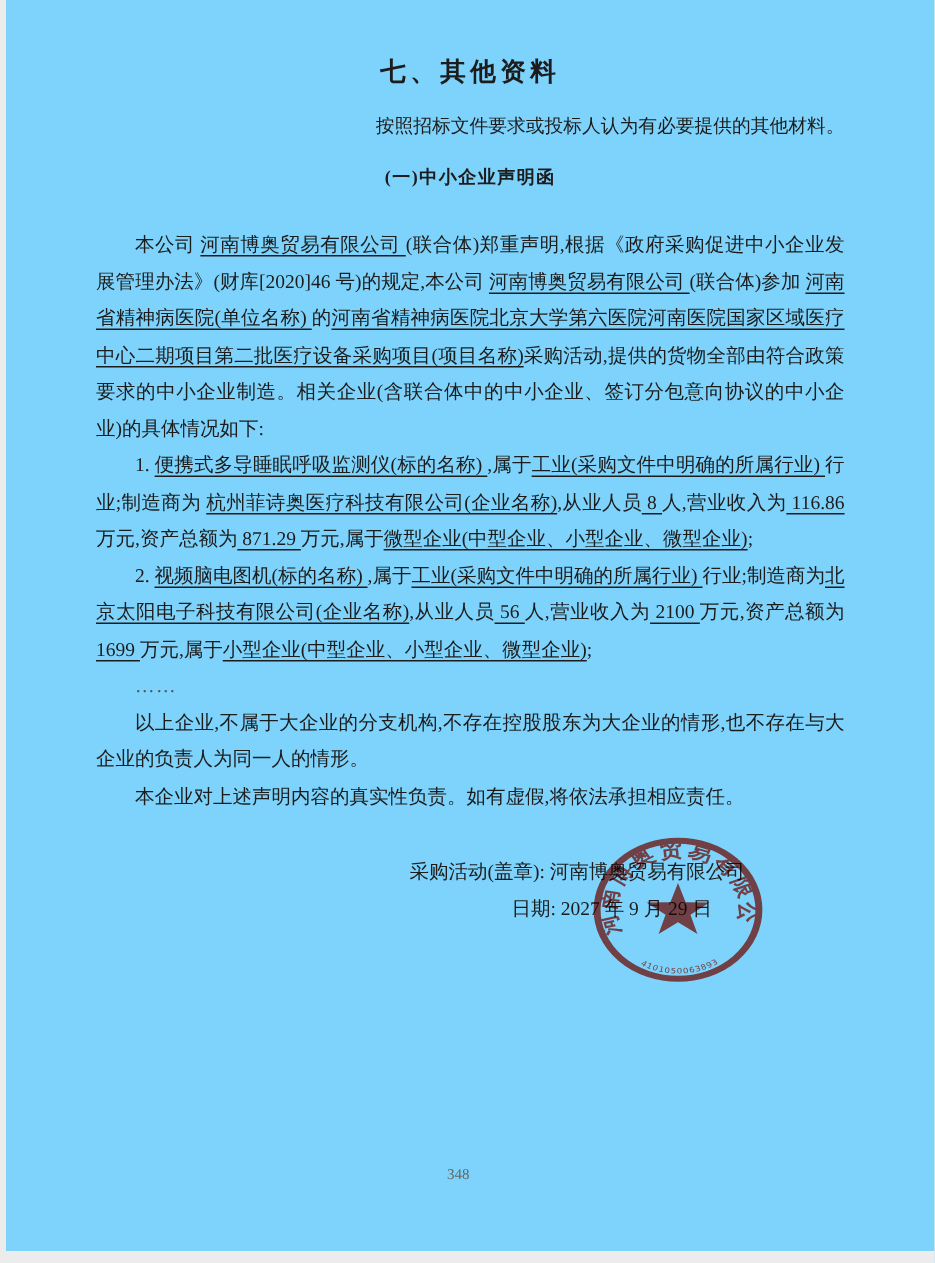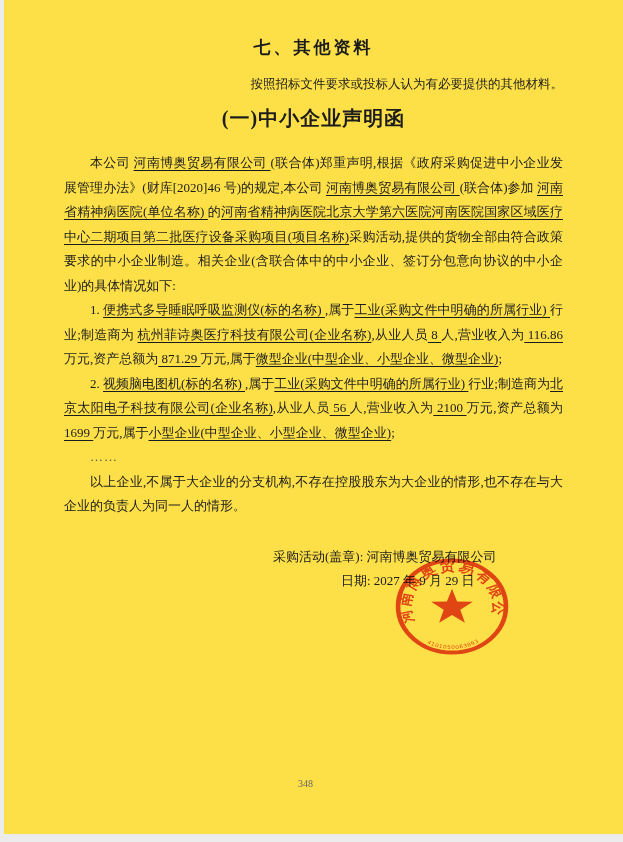--- a/index.html
+++ b/index.html
@@ -4,33 +4,33 @@
 <style>
   html,body{margin:0;padding:0;}
   body{
     width:623px;height:842px;position:relative;
     background:#ececec;
     font-family:"Liberation Serif","DejaVu Serif",serif;
     overflow:hidden;
   }
   .page{
     position:absolute;left:4px;top:0;width:619px;height:834px;
-    background:#fde047;box-sizing:border-box;
+    background:#7dd3fc;box-sizing:border-box;
     padding:36px 60px 0 60px;
     color:#1c1c1c;
   }
   .doc-title{
     text-align:center;font-size:17px;font-weight:bold;
     margin:0 0 13px 0;letter-spacing:3px;line-height:24px;
   }
   .doc-subtitle{
     text-align:right;font-size:12.5px;margin:0 0 10px 0;line-height:22px;
   }
   .section-title{
-    text-align:center;font-size:20px;font-weight:bold;
+    text-align:center;font-size:12px;font-weight:bold;
     margin:0 0 20px 0;letter-spacing:1px;line-height:26px;
   }
   .body-text p{
     margin:0;font-size:13px;line-height:24.5px;
     text-align:justify;
   }
   .body-text p.indent{text-indent:2em;}
   .body-text p.ellipsis{color:#555;letter-spacing:1px;}
   .u{text-decoration:underline;text-underline-offset:3px;}
   .b{font-weight:normal;}
@@ -55,20 +55,21 @@
   <h1 class="doc-title">七、其他资料</h1>
   <p class="doc-subtitle">按照招标文件要求或投标人认为有必要提供的其他材料。</p>
   <h2 class="section-title">(一)中小企业声明函</h2>
 
   <div class="body-text">
       <p class="indent"><span>本公司 </span><span class="u">河南博奥贸易有限公司 </span><span>(联合体)郑重声明,根据《政府采购促进中小企业发展管理办法》(财库[2020]46 号)的规定,本公司 </span><span class="u">河南博奥贸易有限公司 </span><span>(联合体)参加 </span><span class="u">河南省精神病医院(单位名称) </span><span>的</span><span class="u">河南省精神病医院北京大学第六医院河南医院国家区域医疗中心二期项目第二批医疗设备采购项目(项目名称)</span><span>采购活动,提供的货物全部由符合政策要求的</span><span class="b">中小企业制造</span><span>。相关企业(含联合体中的中小企业、签订分包意向协议的中小企业)的具体情况如下:</span></p>
       <p class="indent"><span>1. </span><span class="u">便携式多导睡眠呼吸监测仪(标的名称) </span><span>,属于</span><span class="u">工业(采购文件中明确的所属行业) </span><span>行业;制造商为 </span><span class="u">杭州菲诗奥医疗科技有限公司(企业名称)</span><span>,从业人员</span><span class="u"> 8 </span><span>人,营业收入为</span><span class="u"> 116.86 </span><span>万元,资产总额为</span><span class="u"> 871.29 </span><span>万元,属于</span><span class="u">微型企业(中型企业、小型企业、微型企业)</span><span>;</span></p>
       <p class="indent"><span>2. </span><span class="u">视频脑电图机(标的名称) </span><span>,属于</span><span class="u">工业(采购文件中明确的所属行业) </span><span>行业;制造商为</span><span class="u">北京太阳电子科技有限公司(企业名称)</span><span>,从业人员</span><span class="u"> 56 </span><span>人,营业收入为</span><span class="u"> 2100 </span><span>万元,资产总额为</span><span class="u"> 1699 </span><span>万元,属于</span><span class="u">小型企业(中型企业、小型企业、微型企业)</span><span>;</span></p>
       <p class="indent ellipsis"><span>……</span></p>
       <p class="indent"><span>以上企业,不属于大企业的分支机构,不存在控股股东为大企业的情形,也不存在与大企业的负责人为同一人的情形。</span></p>
+      <p class="indent"><span>本企业对上述声明内容的真实性负责。如有虚假,将依法承担相应责任。</span></p>
       <p class="sig"><span>采购活动(盖章): 河南博奥贸易有限公司</span></p>
       <p class="sig sig-date"><span>日期: 2027 年 9 月 29 日</span></p>
     </div>
 
   <div class="page-number">348</div>
 
   <div class="stamp">
     <svg viewBox="0 0 200 200" preserveAspectRatio="none">
       <defs>
         <path id="arcTop" d="M 34.8,130.4 A 72,72 0 1 1 165.2,130.4" fill="none"></path>

